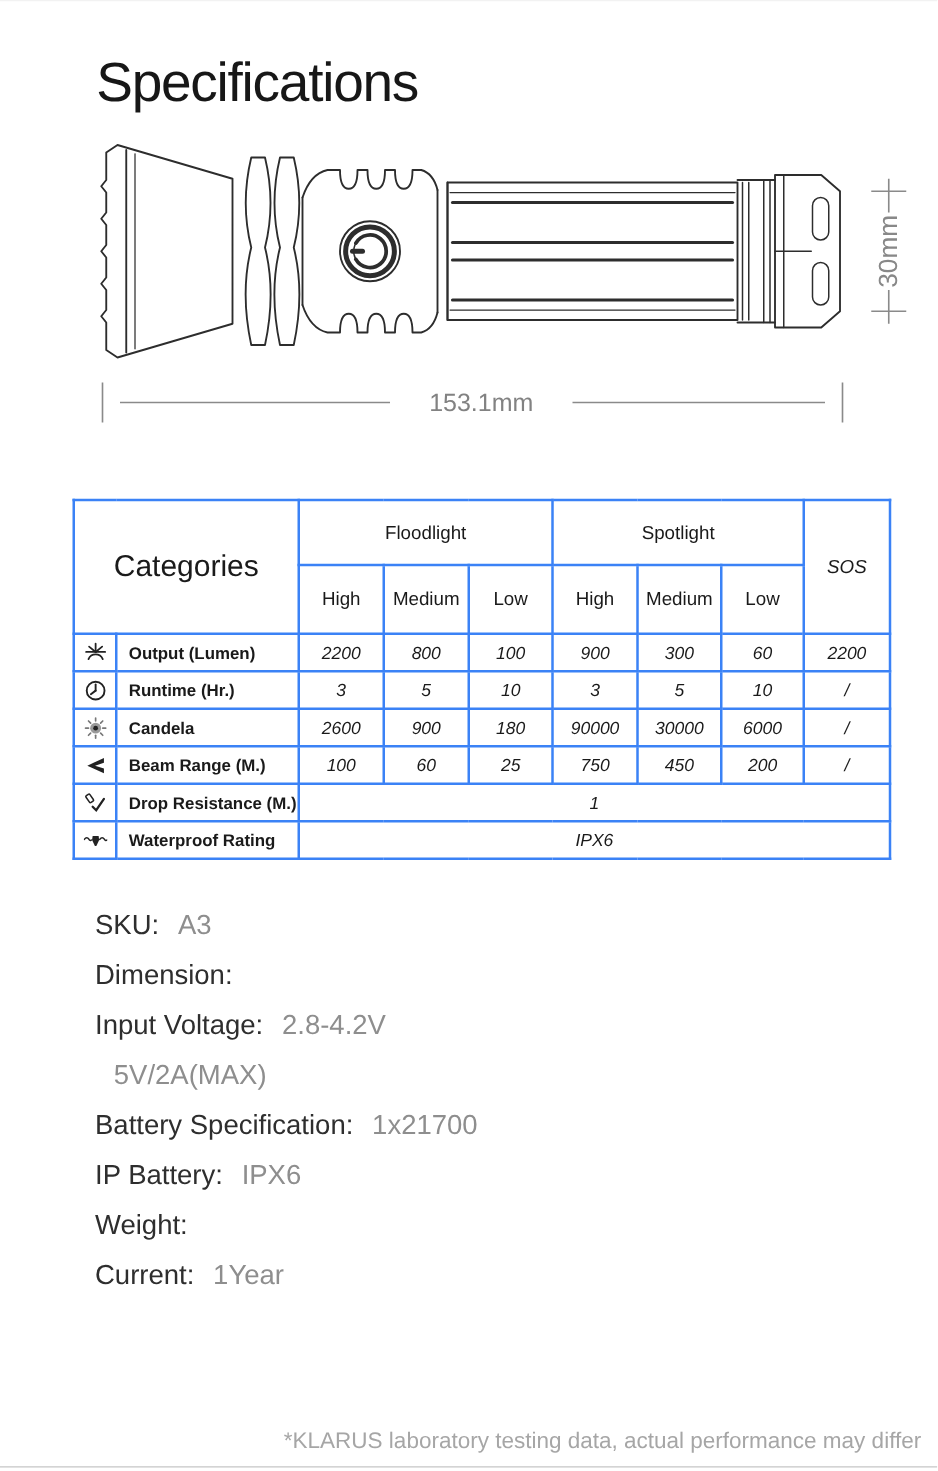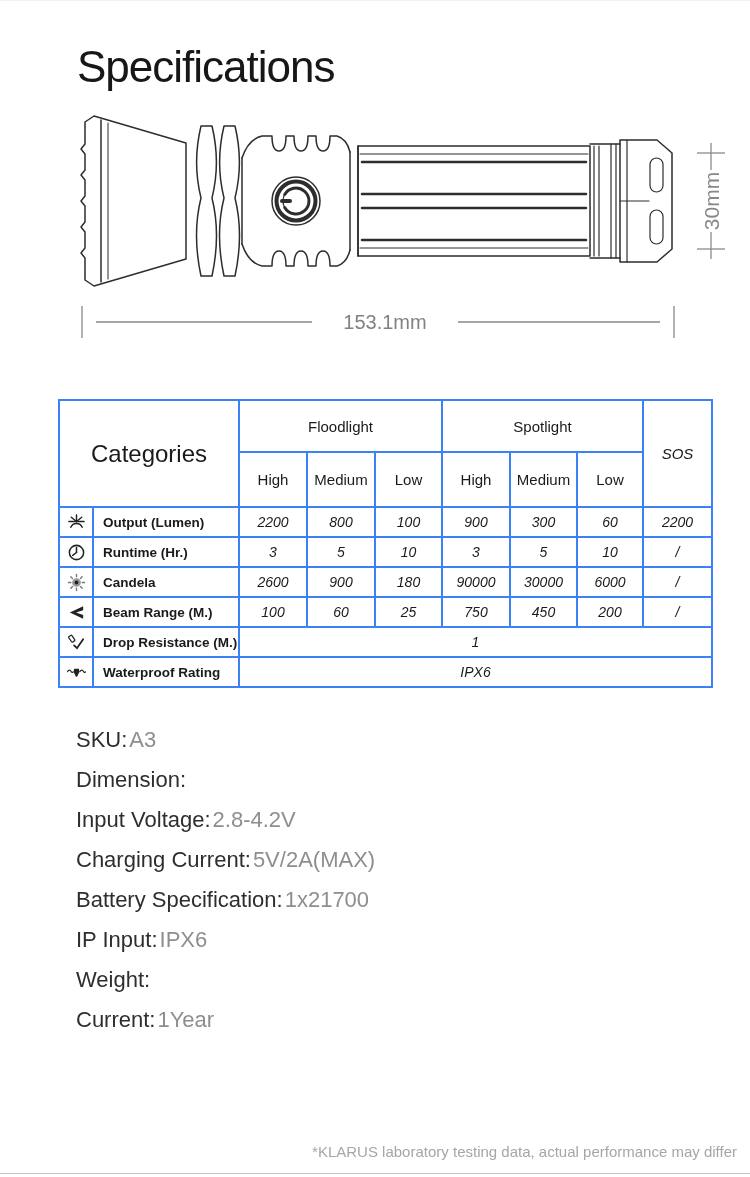--- a/index.html
+++ b/index.html
@@ -34,25 +34,25 @@
   .spec-table .sub { font-size:15px; }
   .spec-table .sos { font-size:15px;font-style:italic; }
   .spec-table td.lbl { text-align:left; padding-left:9px; font-weight:700; font-size:13.5px; }
   .spec-table td.val { font-size:14px;font-style:italic; }
   .spec-table td.ic { padding:0; }
   .spec-table td.ic svg { display:block; margin:0 auto; }
 
   .specs { position:absolute; left:76px; top:719px; width:660px; }
   .spec-line { height:40px; display:flex; align-items:center; font-size:22px; }
   .spec-line .k { color:#2e2e2e; }
-  .spec-line .v { color:#8e8e8e; margin-left:2px; }
+  .spec-line .v { color:#8e8e8e; margin-left:15px; }
 
   .footnote {
     position:absolute; right:13px; top:1140px;
-    font-size:15px; line-height:22px; color:#a6a6a6;
+    font-size:18px; line-height:22px; color:#a6a6a6;
   }
 </style>
 </head>
 <body>
 
 <div class="page">
 
   <h1 class="title">Specifications</h1>
 
   <div class="diagram">
@@ -249,29 +249,28 @@
         <span class="v">A3</span>
       </div>
     <div class="spec-line">
         <span class="k">Dimension:</span>
       </div>
     <div class="spec-line">
         <span class="k">Input Voltage:</span>
         <span class="v">2.8-4.2V</span>
       </div>
     <div class="spec-line">
-        <span class="k">Charging Current:</span>
         <span class="v">5V/2A(MAX)</span>
       </div>
     <div class="spec-line">
         <span class="k">Battery Specification:</span>
         <span class="v">1x21700</span>
       </div>
     <div class="spec-line">
-        <span class="k">IP Input:</span>
+        <span class="k">IP Battery:</span>
         <span class="v">IPX6</span>
       </div>
     <div class="spec-line">
         <span class="k">Weight:</span>
       </div>
     <div class="spec-line">
         <span class="k">Current:</span>
         <span class="v">1Year</span>
       </div>
   </div>

